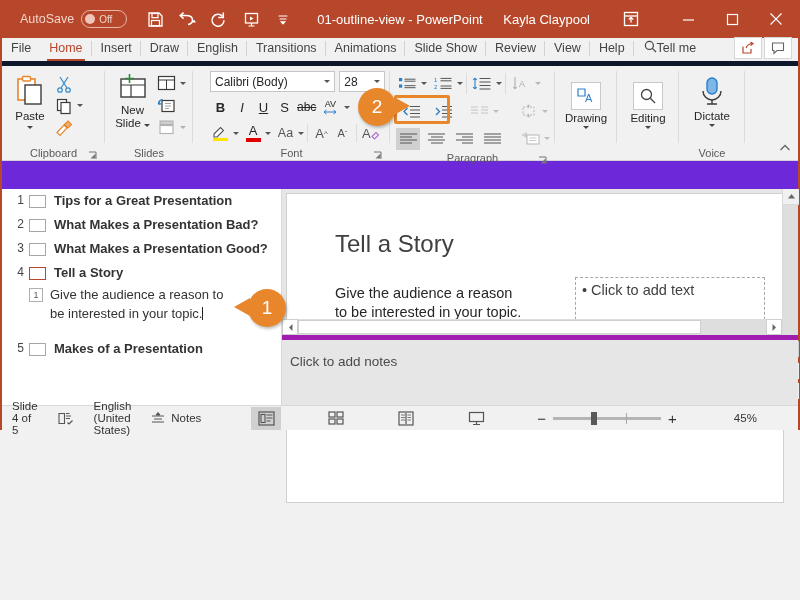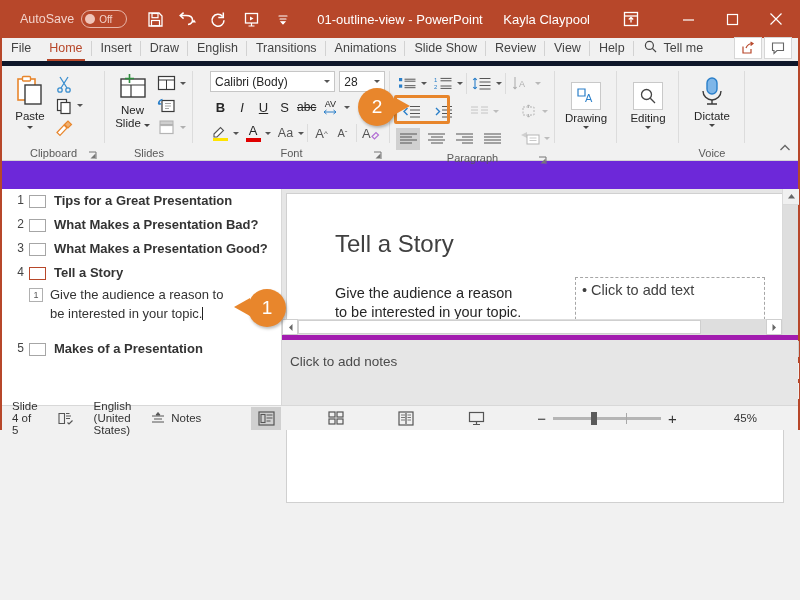--- a/index.html
+++ b/index.html
@@ -39,21 +39,21 @@
   
   .tabbar { height:28px; background:#f1f1f1; display:flex; align-items:flex-end;
             border-bottom:5px solid #0f172a; position:relative; }
   .tab { padding:3px 9px 5px; font-size:12.5px; color:#444; position:relative;
          line-height:16px; }
   .tab.sep::after { content:""; position:absolute; right:0; top:4px; bottom:5px;
                     width:1px; background:#d2d2d2; }
   .tab.active { color:#b7472a; font-weight:400; }
   .tab.active .ul { position:absolute; left:7px; right:7px; bottom:0; height:2px;
                     background:#b7472a; }
-  .tellme { display:flex; align-items:center; gap:7px; padding:3px 10px 5px;
+  .tellme { display:flex; align-items:center; padding:3px 10px 5px;
             font-size:12.5px; color:#444; }
   .tabbar-right { margin-left:auto; display:flex; align-items:center; gap:2px;
                   padding-right:6px; padding-bottom:2px; }
   .tb-sqbtn { width:28px; height:22px; border:1px solid #d6d6d6; background:#fff;
               display:flex; align-items:center; justify-content:center; }
 
   
   .ribbon { height:95px; background:#f1f1f1; display:flex;
             border-bottom:1px solid #d4d4d4; position:relative; }
   .grp { position:relative; height:95px; padding:4px 5px 0;

